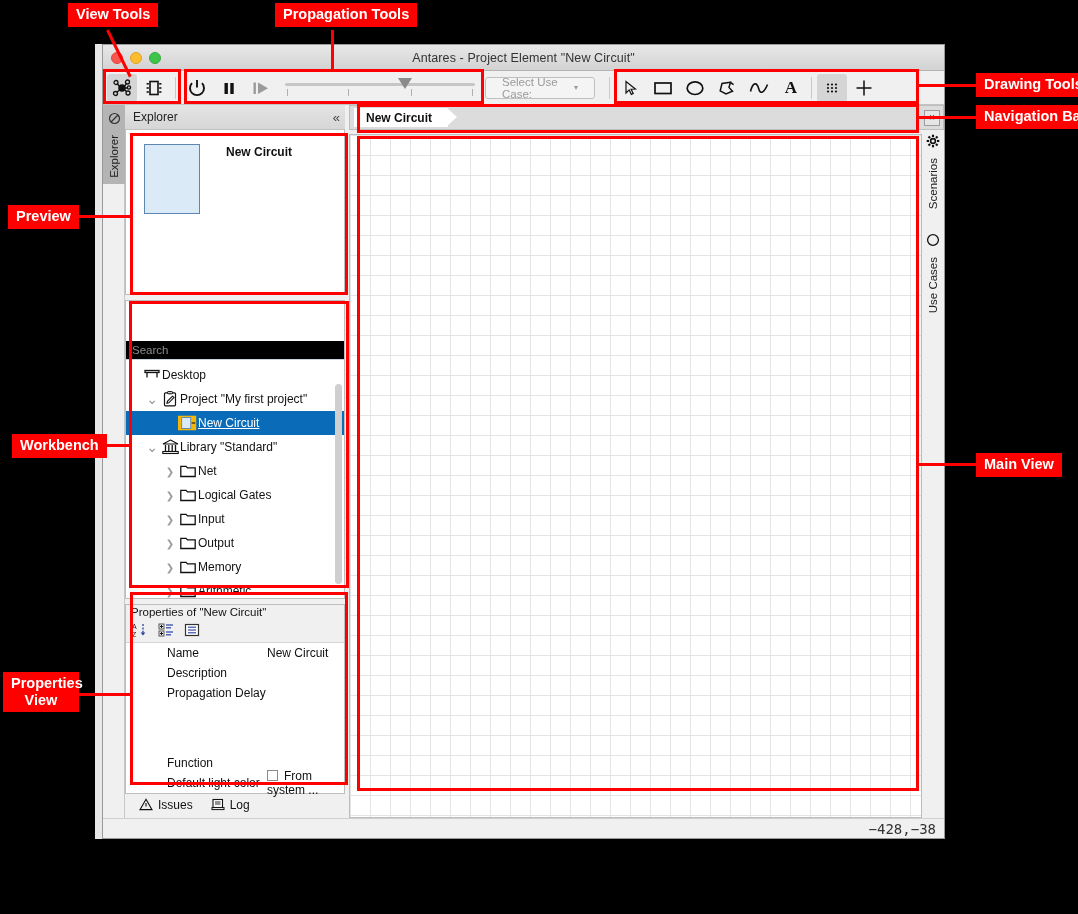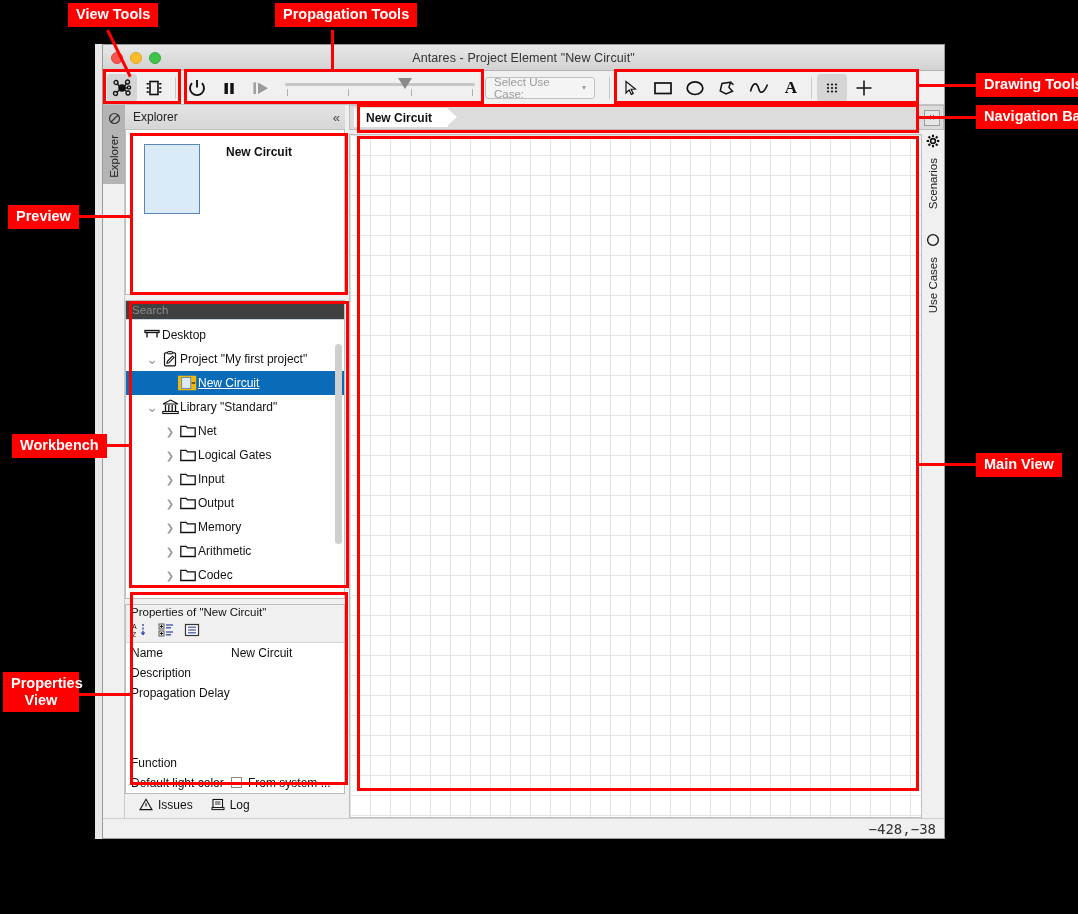--- a/index.html
+++ b/index.html
@@ -66,21 +66,21 @@
     position: absolute; left: 113px; top: 3px;
     width: 0; height: 0;
     border-left: 7px solid transparent;
     border-right: 7px solid transparent;
     border-top: 11px solid #8a8a8a;
   }
   .usecase-select {
     margin-left: 10px; width: 110px; height: 22px;
     background: #f4f4f4; border: 1px solid #c0c0c0; border-radius: 3px;
     display: flex; align-items: center; justify-content: space-between;
-    padding: 0 8px; font-size: 11.5px; color: #9a9a9a;
+    padding: 0 16px; font-size: 11.5px; color: #9a9a9a;
   }
 
   
   .app-body { flex: 1; display: flex; min-height: 0; }
 
   
   .left-rail {
     width: 22px; flex: 0 0 22px;
     background: #f0f0f0;
     border-right: 1px solid #c8c8c8;
@@ -139,21 +139,22 @@
     margin-top: 5px;
     display: flex; flex-direction: column;
     position: relative;
   }
   .search-field {
     height: 19px; flex: 0 0 19px;
     border-bottom: 1px solid #c8d4e0;
     padding: 0 6px;
     display: flex; align-items: center;
     font-size: 11.5px; color: #8c8c8c;
-    background: #404040;
+    background: #000000;
+    margin-top: 40px;
   }
   .tree-scroll { flex: 1; overflow: hidden; position: relative; padding-top: 3px; }
   .tree-row {
     height: 24px; display: flex; align-items: center;
     font-size: 12px; color: #111; padding-right: 8px;
   }
   .tree-row.selected { background: #0a6cb8; }
   .tree-row.selected .tree-label {
     color: #ffffff; text-decoration: underline;
   }
@@ -180,21 +181,21 @@
   .props-title {
     height: 18px; padding: 1px 5px;
     font-size: 11.5px; color: #111;
     background: #f0f0f0;
   }
   .props-toolbar {
     height: 24px; background: #f0f0f0;
     display: flex; align-items: center; gap: 10px; padding-left: 6px;
     border-bottom: 1px solid #d4d4d4;
   }
-  .props-grid { flex: 1; position: relative; font-size: 12px; color: #111; }
+  .props-grid { flex: 1; position: relative; font-size: 12px; color: #111; margin-left: 36px; }
   .prop-row { display: flex; height: 20px; align-items: center; padding-left: 5px; }
   .prop-key { width: 100px; flex: 0 0 100px; }
   .prop-val { flex: 1; }
   .prop-spacer { height: 50px; }
   .chk { width: 11px; height: 11px; border: 1px solid #8a8a8a; background:#fff; display:inline-block; margin-right: 6px; vertical-align: -1px;}
 
   
   .bottom-tabs {
     height: 24px; flex: 0 0 24px;
     display: flex; align-items: center; gap: 18px;

